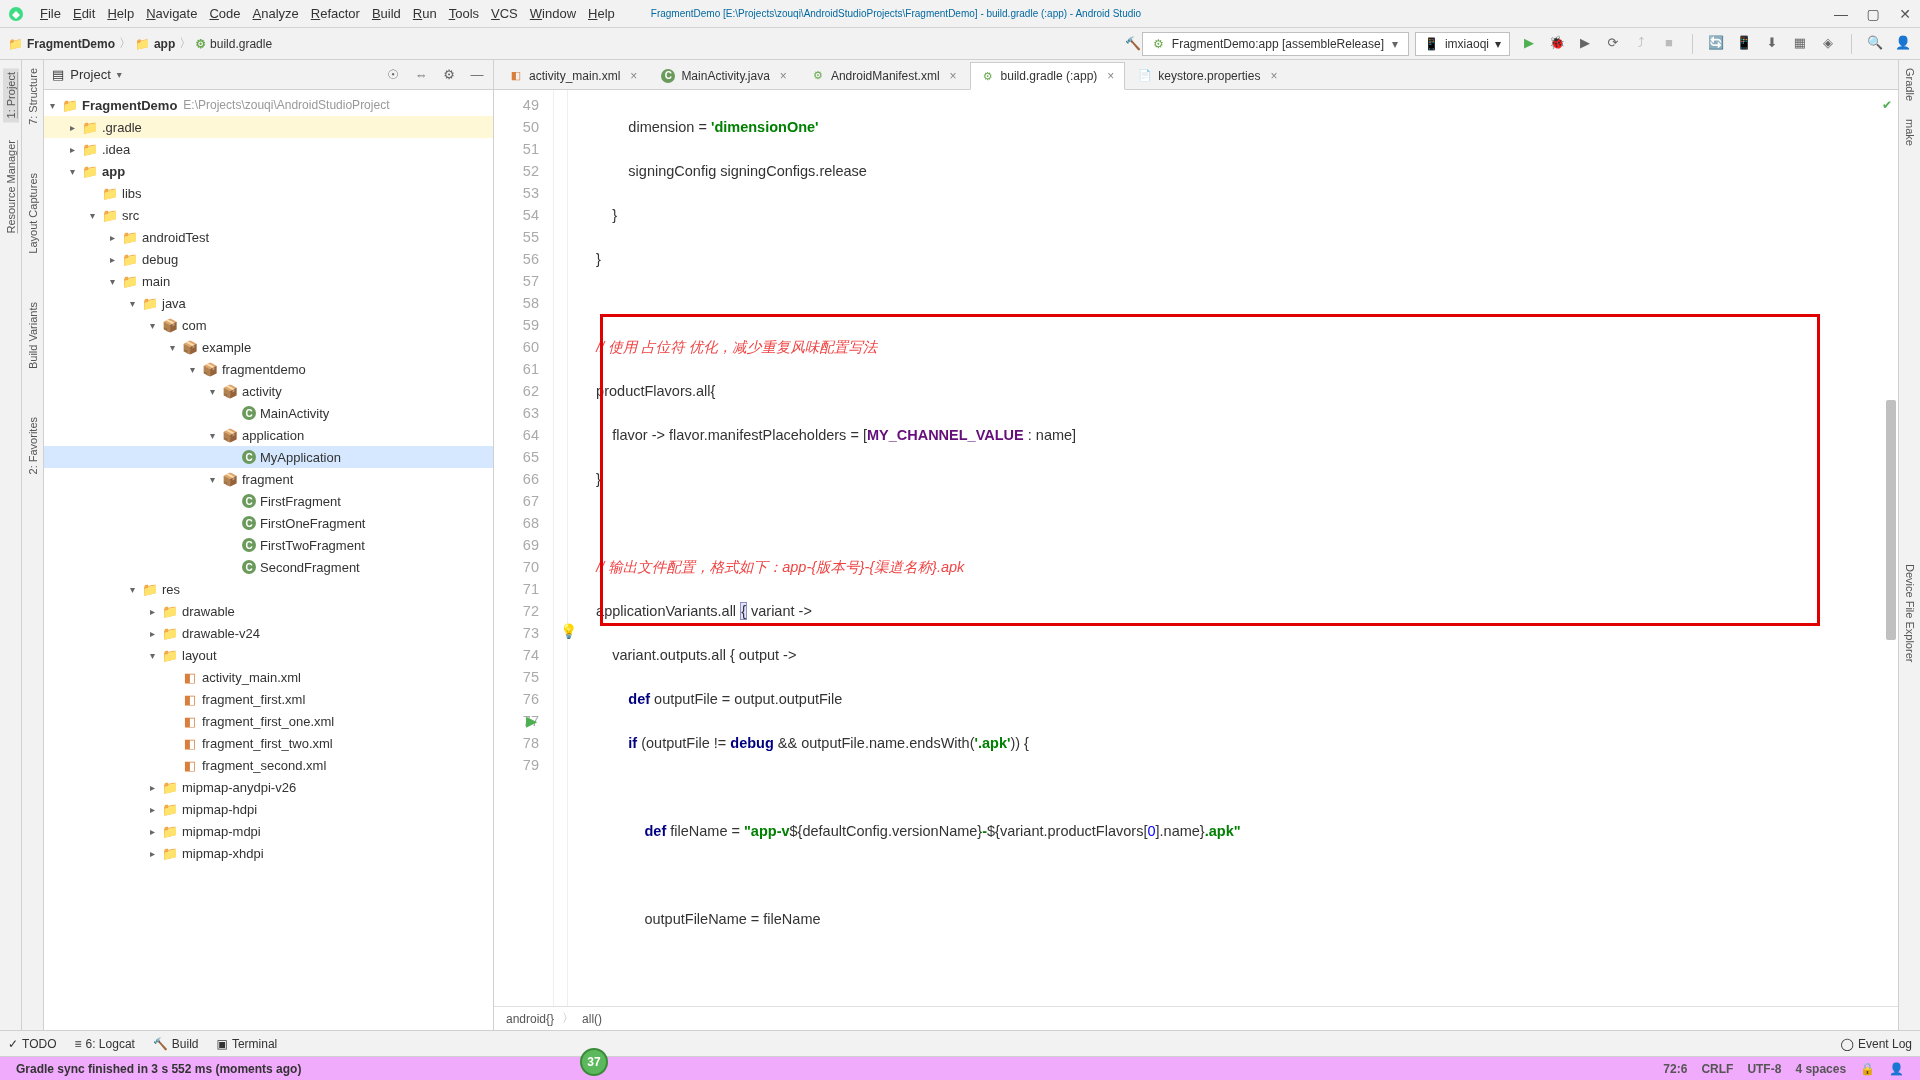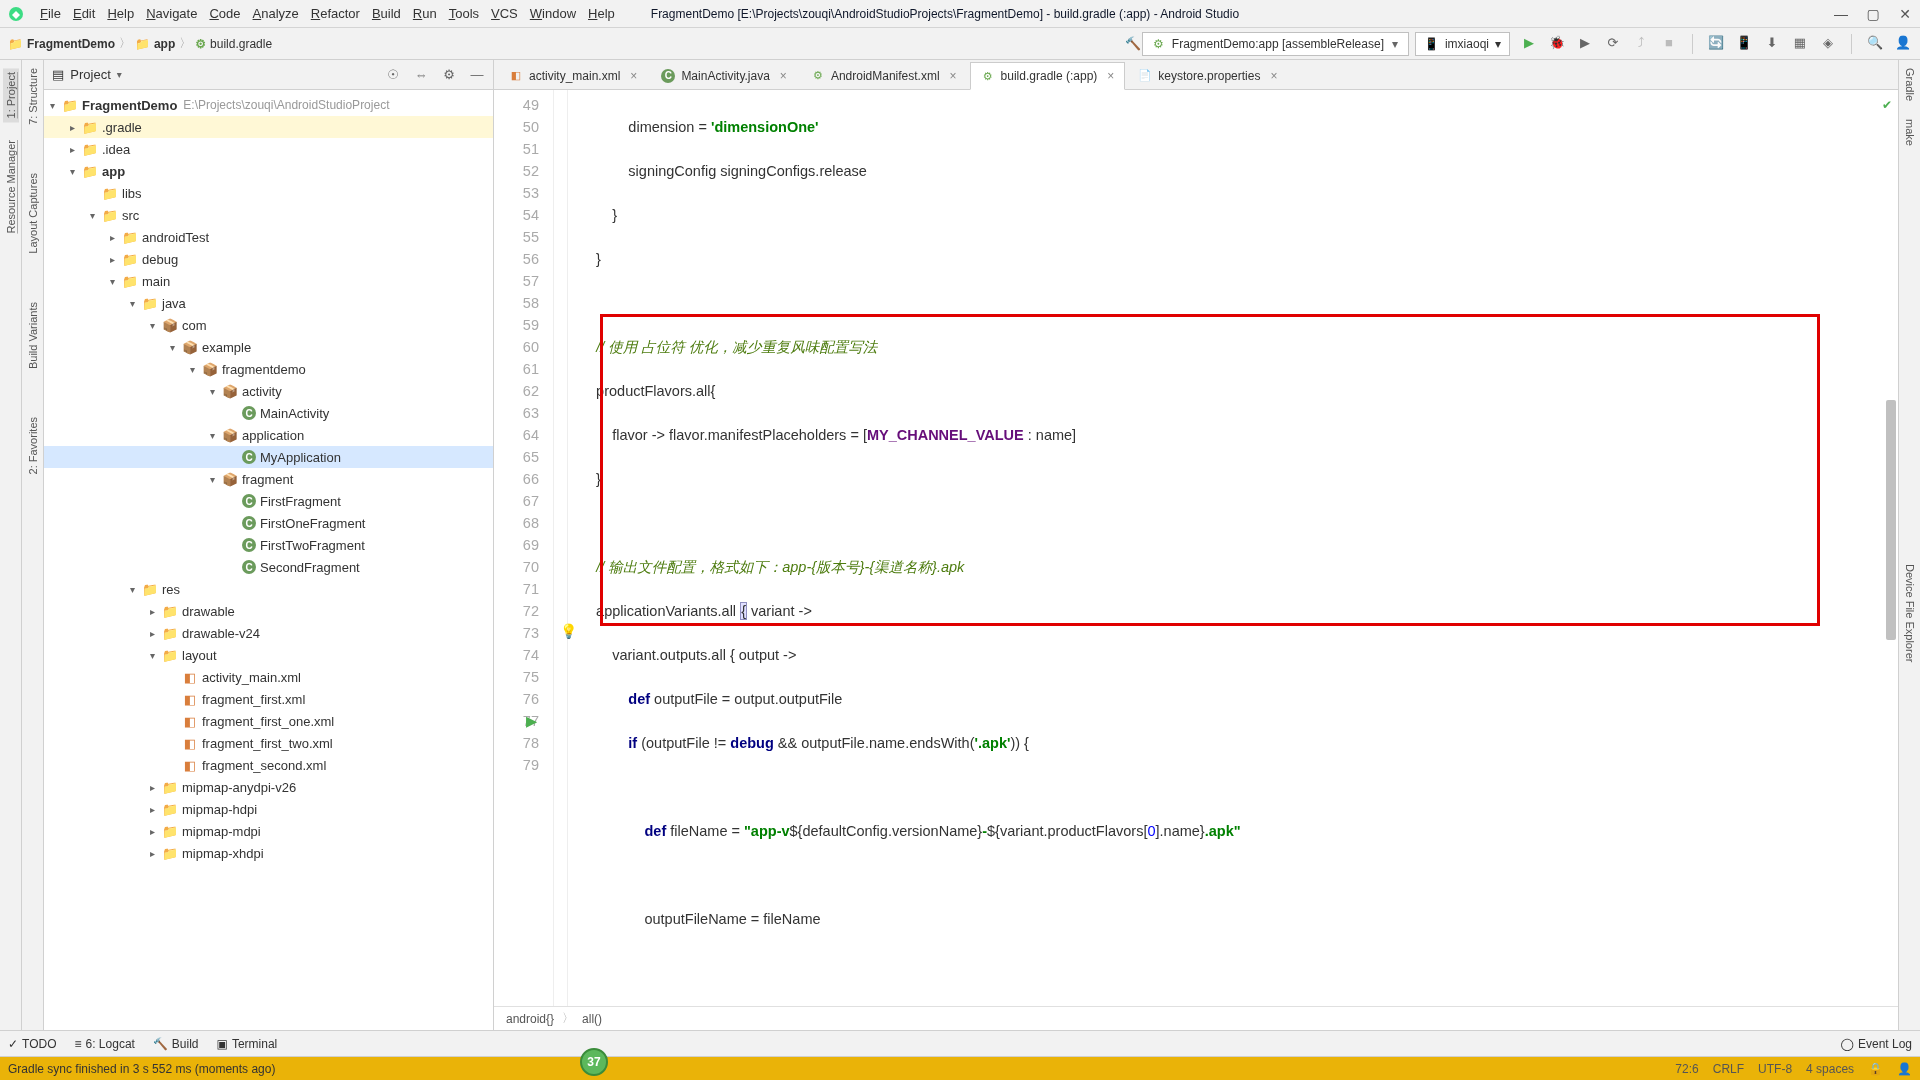--- a/index.html
+++ b/index.html
@@ -3,21 +3,21 @@
 <meta charset="utf-8">
 <style>
 * { box-sizing: border-box; margin: 0; padding: 0; font-family: "Segoe UI", Arial, sans-serif; }
 body { width: 1920px; height: 1080px; overflow: hidden; background: #f2f2f2; font-size: 13px; color: #333; }
 
 
 .menubar { height: 28px; background: #f2f2f2; display: flex; align-items: center; padding: 0 8px; border-bottom: 1px solid #d4d4d4; }
 .menubar .logo { width: 16px; height: 16px; margin-right: 10px; }
 .menubar .menu-item { padding: 2px 6px; cursor: pointer; }
 .menubar .menu-item:first-letter { text-decoration: underline; }
-.menubar .title { margin-left: 30px; color: #0f172a; font-size: 12px; flex: 1; }
+.menubar .title { margin-left: 30px; color: #0369a1; font-size: 10px; flex: 1; }
 .menubar .win-controls { display: flex; gap: 18px; margin-left: 12px; }
 .menubar .win-controls span { width: 14px; height:14px; display:inline-flex; align-items:center; justify-content:center; color:#555; font-size:14px; cursor:pointer; }
 
 
 .toolbar { height: 32px; background: #f2f2f2; display: flex; align-items: center; padding: 0 8px; border-bottom: 1px solid #d0d0d0; }
 .breadcrumb { display:flex; align-items:center; gap:4px; font-size:12px; font-weight:bold; color:#333; }
 .breadcrumb .crumb-sep { color:#999; font-weight:normal; }
 .breadcrumb .crumb-last { font-weight:normal; }
 .toolbar .spacer { flex:1; }
 .toolbar .config-combo { border:1px solid #c0c0c0; background:#fff; padding:2px 10px; height:24px; display:flex; align-items:center; gap:8px; font-size:12px; min-width:250px; }
@@ -67,37 +67,37 @@
 .editor-tab { height:28px; padding:0 10px; display:flex; align-items:center; gap:6px; border:1px solid transparent; border-bottom:none; background:#f2f2f2; margin-right:2px; font-size:12px; cursor:pointer; }
 .editor-tab.active { background:#fff; border-color:#ccc; border-bottom:1px solid #fff; position:relative; bottom:-1px; }
 .editor-tab .tab-close { color:#888; font-size:12px; margin-left:4px; }
 .editor-tab .tab-icon { width:14px; height:14px; display:inline-flex; align-items:center; justify-content:center; font-size:11px; }
 
 .editor-body { flex:1; display:flex; position:relative; overflow:hidden; font-family: "Consolas", monospace; font-size:14.5px; }
 .gutter { width:60px; background:#fff; border-right:1px solid #eee; text-align:right; color:#aaa; padding:4px 14px 4px 0; line-height:22px; user-select:none; }
 .gutter-fold { width:14px; border-right:1px solid #eee; background:#fff; }
 .code { flex:1; padding:4px 0 4px 12px; line-height:22px; white-space:pre; position:relative; }
 .code .line { height:22px; }
-.code .comment { color:#4d7c0f; font-style:italic; }
+.code .comment { color:#ef4444; font-style:italic; }
 .code .keyword { color:#000080; font-weight:bold; }
 .code .string { color:#008000; font-weight:bold; }
 .code .ident { color:#660e7a; font-weight:bold; }
 .code .brace-hl { background:#e0e0ff; border:1px solid #9090c0; }
 
 .red-box { position:absolute; border:3px solid #e00000; pointer-events:none; }
 
 .editor-crumbs { height:24px; border-top:1px solid #e0e0e0; display:flex; align-items:center; padding:0 12px; gap:8px; font-size:12px; color:#555; }
 .editor-crumbs .sep { color:#aaa; }
 
 
 .bottom-tabs { height:26px; background:#f2f2f2; border-top:1px solid #d0d0d0; display:flex; align-items:center; padding:0 8px; gap:18px; font-size:12px; }
 .bottom-tab { cursor:pointer; display:flex; align-items:center; gap:4px; }
 .bottom-tabs .spacer { flex:1; }
 
-.statusbar { height:24px; background:#eab308; border-top:1px solid #d0d0d0; display:flex; align-items:center; padding:0 8px; font-size:12px; }
+.statusbar { height:24px; background:#f0abfc; border-top:1px solid #d0d0d0; display:flex; align-items:center; padding:0 16px; font-size:12px;font-weight:bold; }
 .statusbar .spacer { flex:1; }
 .statusbar .cell { margin-left:14px; color:#555; }
 .badge-37 { position:absolute; bottom:4px; left:580px; width:28px; height:28px; border-radius:50%; background:#5cb85c; border:2px solid #3a8c3a; color:#fff; display:flex; align-items:center; justify-content:center; font-size:12px; font-weight:bold; }
 
 .run-gutter-icon { color:#4caf50; position:absolute; }
 .scrollbar-thumb { position:absolute; right:2px; width:10px; background:#c0c0c0; border-radius:2px; }
 
 .green-check { position:absolute; right:6px; top:4px; color:#4caf50; font-size:12px; }
 .intention-bulb { position:absolute; color:#e8a33d; font-size:14px; }
 </style>

